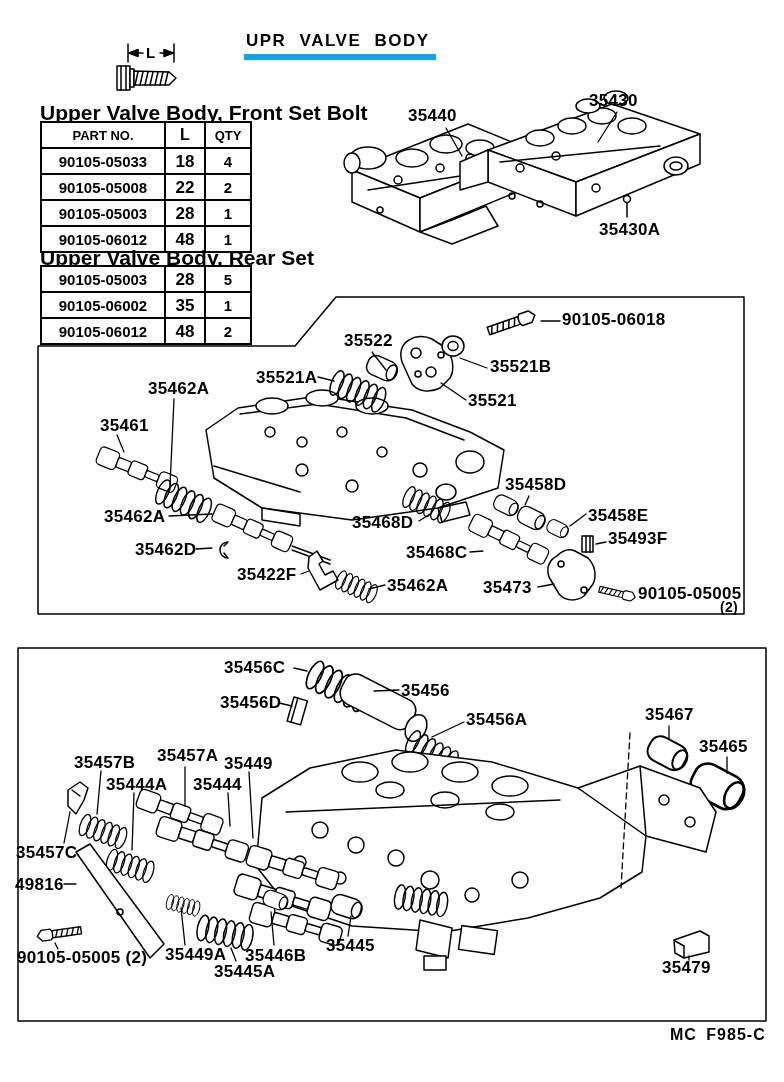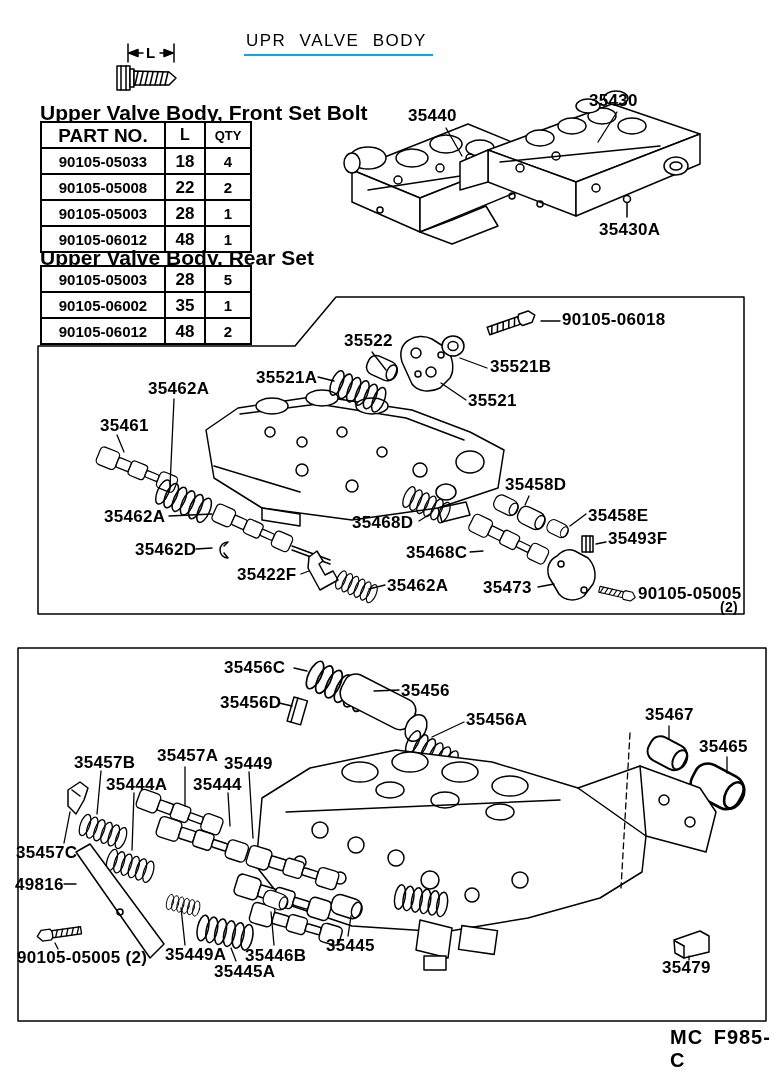--- a/index.html
+++ b/index.html
@@ -1,34 +1,34 @@
 <!DOCTYPE html>
 <html><head>
 <meta charset="utf-8">
 <style>
   html,body{margin:0;padding:0;background:#fff;}
   .page{position:relative;width:784px;height:1082px;background:#fff;color:#000;
         font-family:"Liberation Sans",sans-serif;overflow:hidden;}
   svg.art{position:absolute;left:0;top:0;}
-  .title{position:absolute;left:244px;top:31px;font-weight:normal;font-size:17px;
-         letter-spacing:1.5px;word-spacing:7px;border-bottom:2px solid #0ea5e9;
+  .title{position:absolute;left:244px;top:31px;font-weight:bold;font-size:17px;
+         letter-spacing:1.5px;word-spacing:7px;border-bottom:6px solid #0ea5e9;
          padding:0 6px 3px 2px;}
   .cap{position:absolute;font-weight:bold;font-size:21px;white-space:nowrap;}
   .pl{position:absolute;font-weight:bold;font-size:17px;letter-spacing:.3px;white-space:nowrap;}
   .pl.sm{font-size:14px;}
   .dimL{position:absolute;font-weight:bold;font-size:15px;}
-  .footer-code{position:absolute;left:670px;top:1026px;font-weight:bold;font-size:20px;
+  .footer-code{position:absolute;left:670px;top:1026px;font-weight:bold;font-size:16px;
                letter-spacing:1px;word-spacing:4px;}
   table.pt{position:absolute;border-collapse:collapse;background:#fff;}
   .pt td,.pt th{border:2px solid #000;font-weight:bold;text-align:center;
                 padding:0 3px;height:24px;line-height:1;}
   .pt .pn{font-size:15px;min-width:116px;}
   .pt .ln{font-size:17px;min-width:32px;}
   .pt .qt{font-size:15px;min-width:38px;}
-  .pt th.pn{font-size:19px;}
+  .pt th.pn{font-size:13px;}
   .pt th.ln{font-size:16px;}
   .pt th.qt{font-size:13px;text-align:center;}
 </style>
 </head>
 <body>
 
 <div class="page">
 
 <svg class="art" width="784" height="1082" viewBox="0 0 784 1082" stroke="#000" fill="none" stroke-width="1.5" stroke-linejoin="round" stroke-linecap="round">
   <defs>

